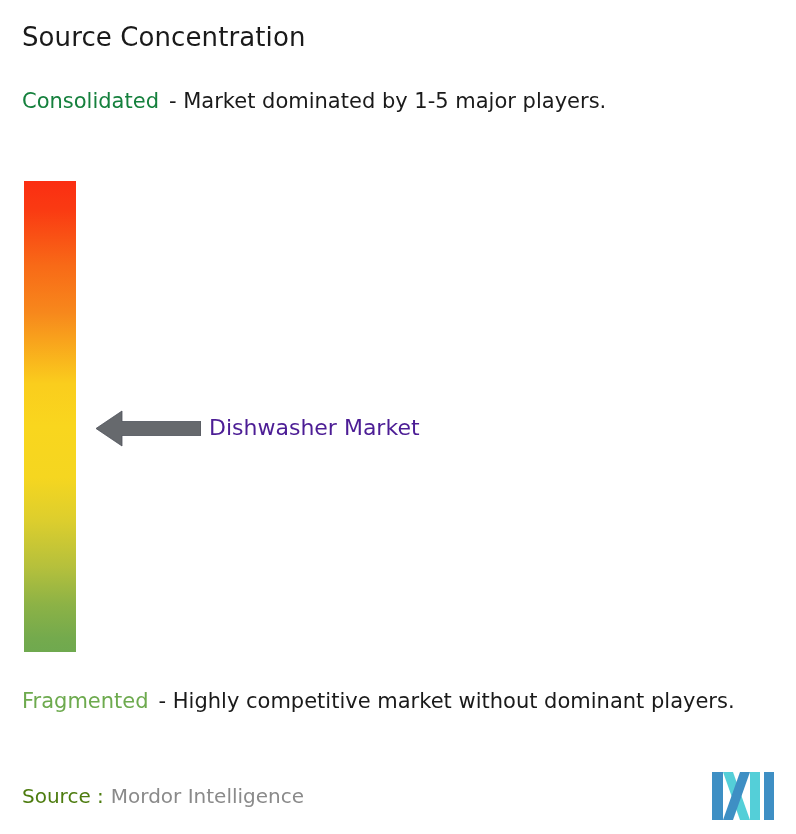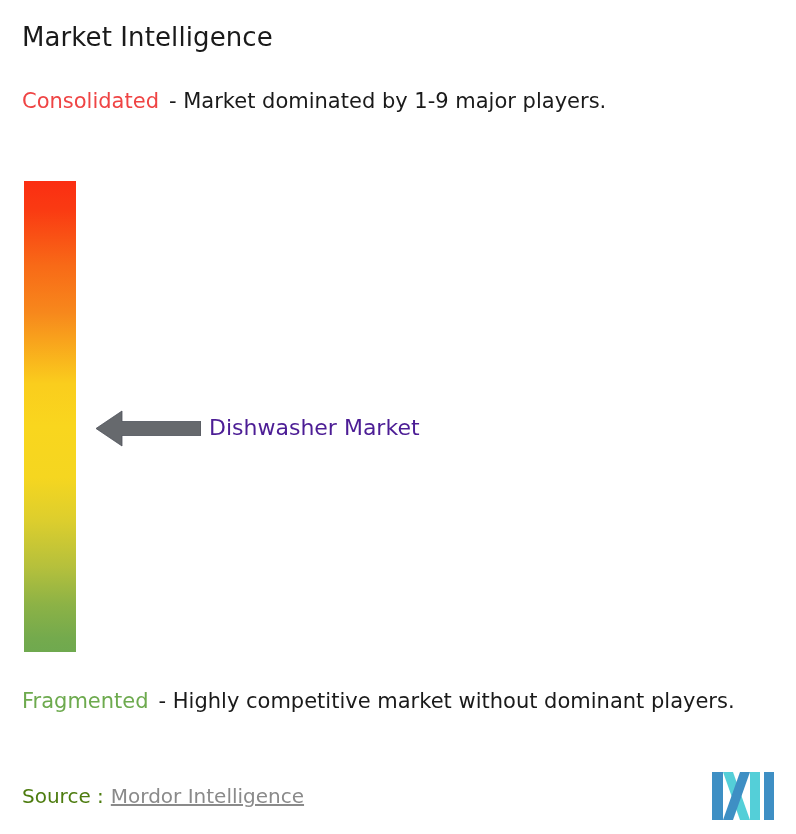--- a/index.html
+++ b/index.html
@@ -48,21 +48,21 @@
   .legend-bottom {
     position: absolute;
     left: 22px;
     top: 687px;
     width: 760px;
     font-size: 21px;
     line-height: 29px;
     color: #1a1a1a;
   }
   .kw-consolidated {
-    color: #ef4444;
+    color: #15803d;
   }
   .kw-fragmented {
     color: #6daa4e;
   }
   .legend-sep {
     display: inline-block;
     width: 10px;
   }
 
   
@@ -116,41 +116,41 @@
   .source-row {
     position: absolute;
     left: 22px;
     top: 782px;
     font-size: 20px;
     line-height: 28px;
     color: #808080;
     white-space: nowrap;
   }
   .source-label { color: #4d7c0f; }
-  .source-name  { color: #8a8a8a; padding-left: 7px; text-decoration: underline; }
+  .source-name  { color: #8a8a8a; padding-left: 7px; }
 
   
   .logo {
     position: absolute;
     left: 712px;
     top: 772px;
     width: 62px;
     height: 48px;
   }
   .logo svg { display: block; }
 </style>
 </head>
 <body>
 
 <div class="page">
 
-  <div class="chart-title">Market Intelligence</div>
+  <div class="chart-title">Source Concentration</div>
 
   <div class="legend-top">
-    <span class="kw-consolidated">Consolidated</span><span class="legend-sep"></span><span>- Market dominated by 1-9 major players.</span>
+    <span class="kw-consolidated">Consolidated</span><span class="legend-sep"></span><span>- Market dominated by 1-5 major players.</span>
   </div>
 
   <div class="gradient-bar"></div>
 
   <div class="pointer">
     <svg width="105" height="37" viewBox="0 0 105 37" xmlns="http://www.w3.org/2000/svg">
       <polygon points="0,18.5 26,1 26,11.5 105,11.5 105,25.5 26,25.5 26,36" fill="#66696d" stroke="#4e525a" stroke-width="0.8"></polygon>
     </svg>
   </div>
 

